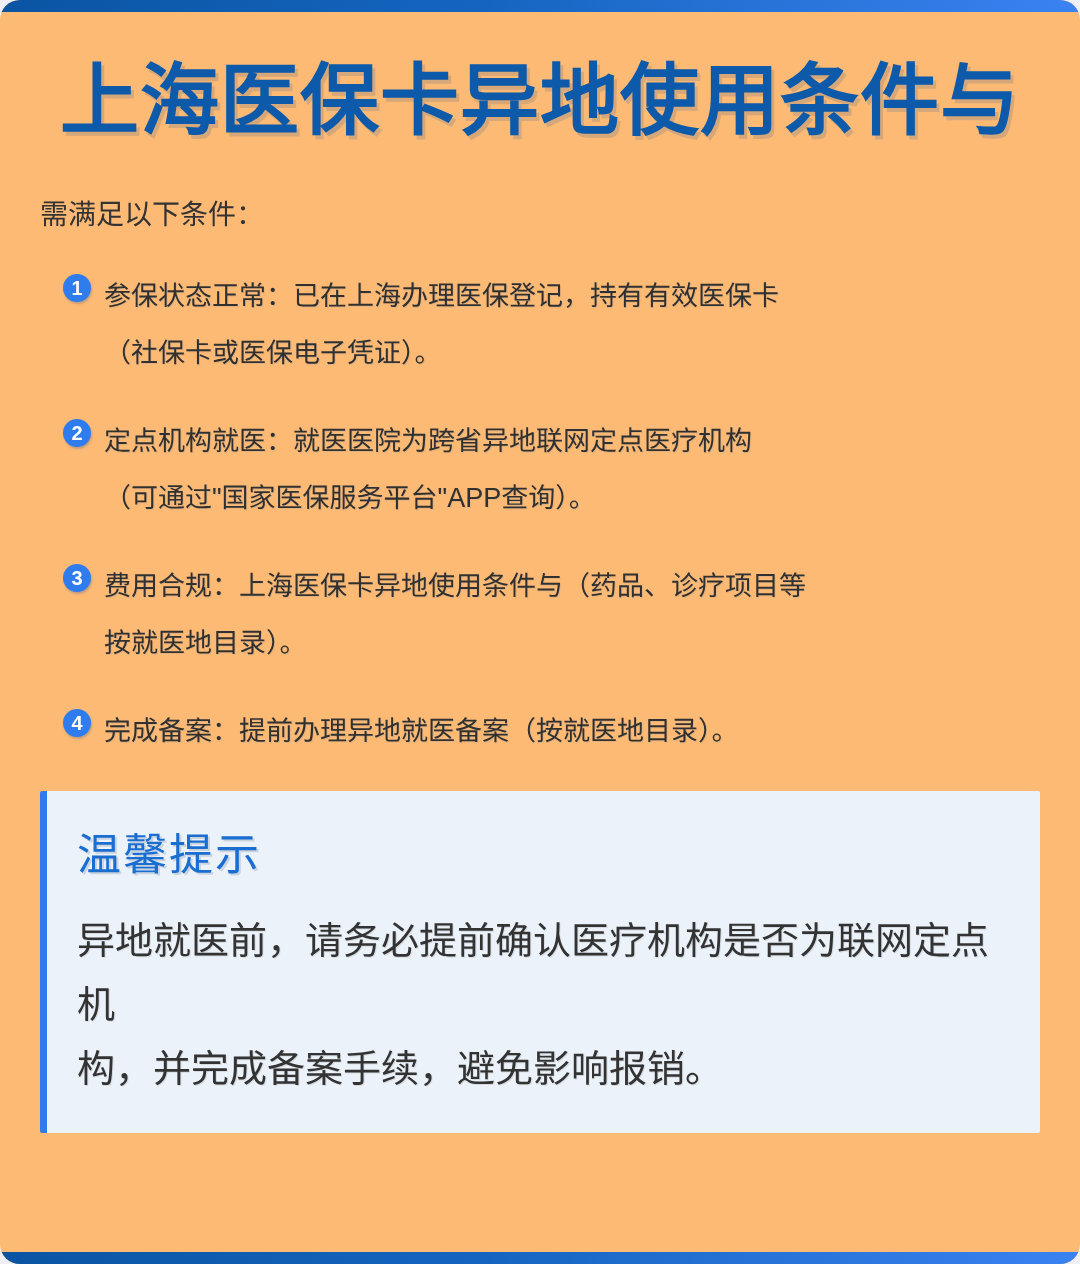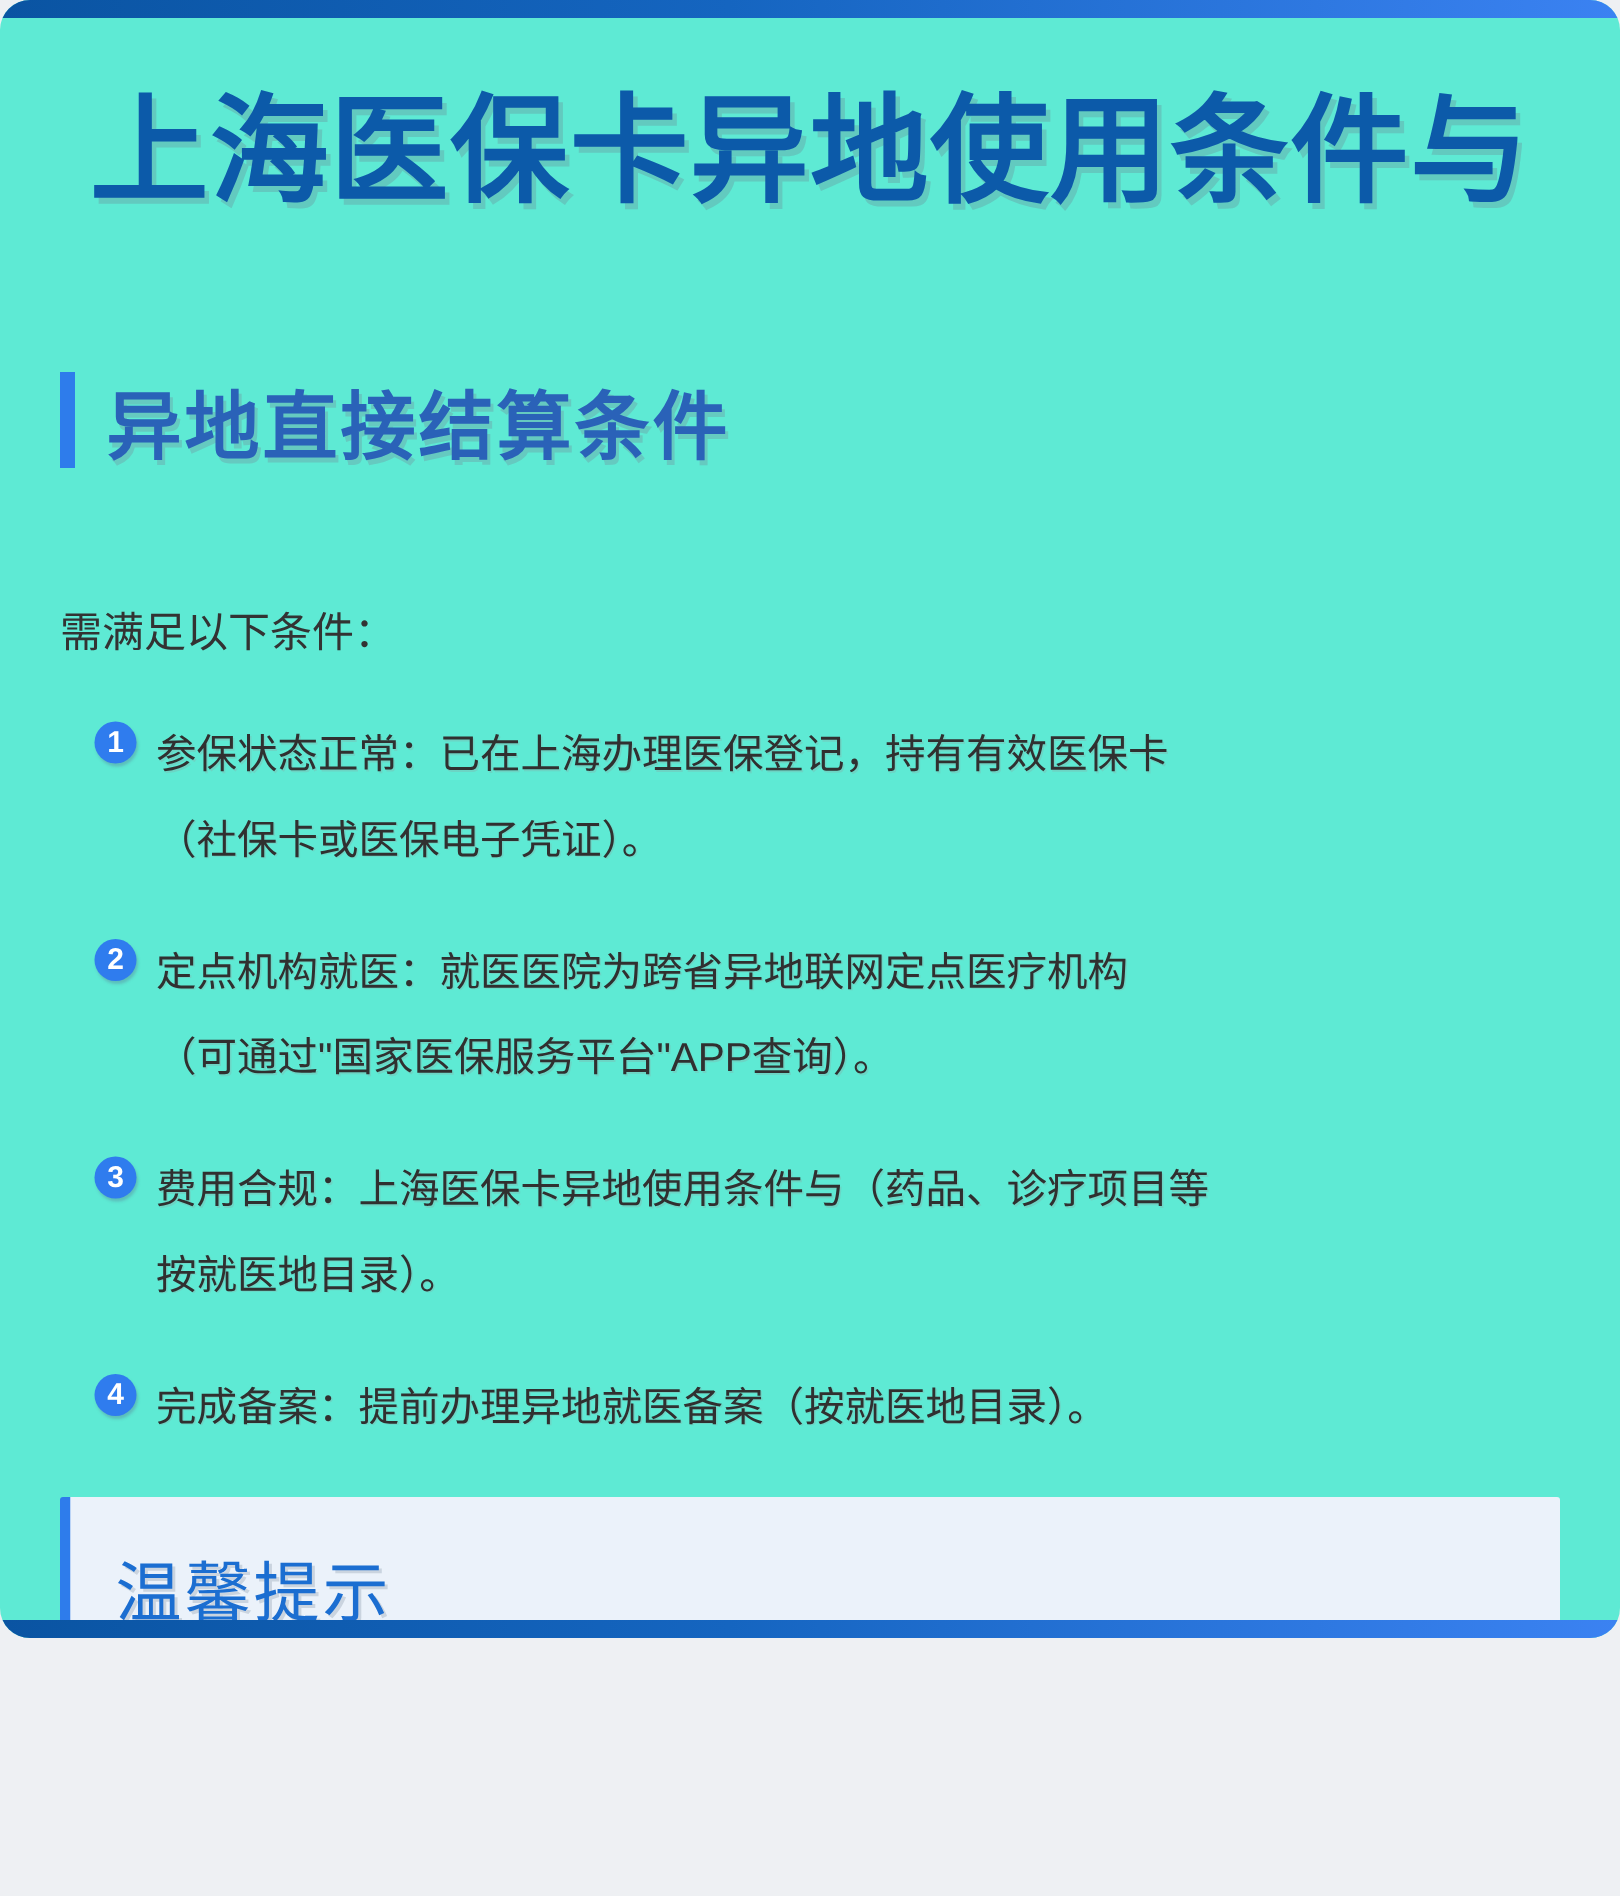--- a/index.html
+++ b/index.html
@@ -6,22 +6,22 @@
     margin: 0;
     padding: 0;
     width: 1080px;
     height: 1264px;
     background: #eef0f3;
     font-family: "Liberation Sans", "DejaVu Sans", sans-serif;
   }
   .card {
     position: relative;
     width: 1080px;
-    height: 1092px;
-    background: #5eead4;
+    height: 1264px;
+    background: #fdba74;
     border-radius: 20px;
     overflow: hidden;
     box-sizing: border-box;
   }
   .accent-bar {
     position: absolute;
     left: 0;
     right: 0;
     height: 12px;
     background: linear-gradient(90deg, #0a54a2 0%, #1565c0 45%, #3b82f2 100%);
@@ -125,24 +125,20 @@
 </head>
 <body>
 
 <div class="card">
   <div class="accent-bar top"></div>
 
   <h1 class="title">
     <span class="line">上海医保卡异地使用条件与</span>
   </h1>
 
-  <div class="section-head">
-    <div class="head-bar"></div>
-    <h2 class="head-text">异地直接结算条件</h2>
-  </div>
 
   <p class="intro">需满足以下条件：</p>
 
   <div class="cond-list">
     <div class="cond-item">
       <div class="num-badge">1</div>
       <div class="cond-text">参保状态正常：已在上海办理医保登记，持有有效医保卡
 （社保卡或医保电子凭证）。</div>
     </div>
     <div class="cond-item">

